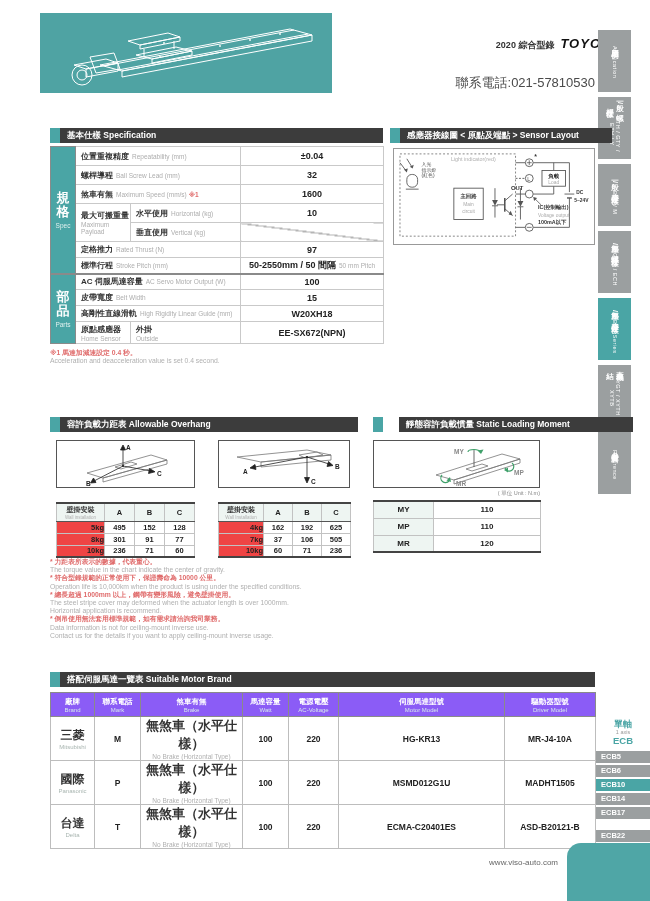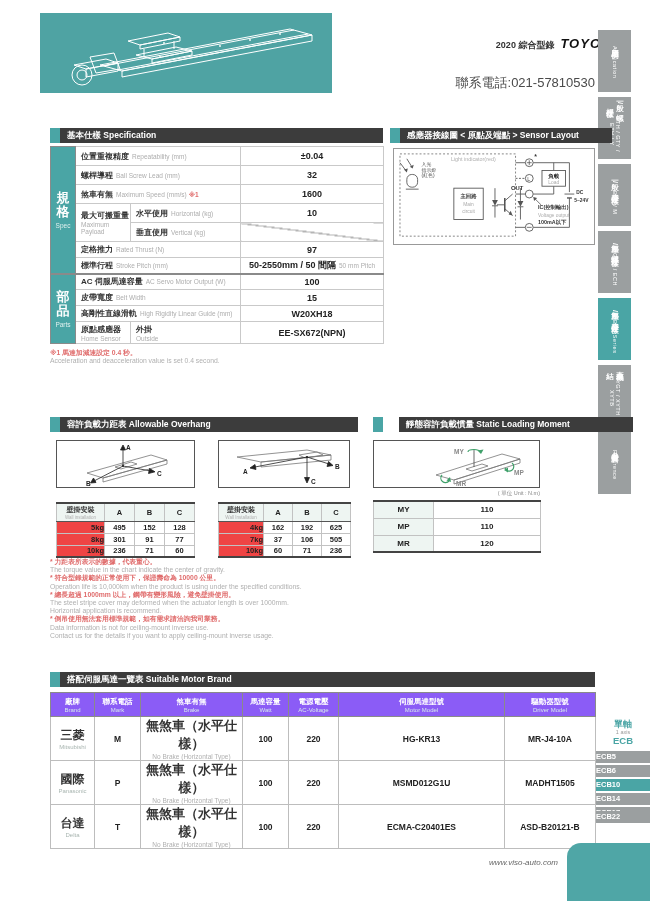--- a/index.html
+++ b/index.html
@@ -6,21 +6,21 @@
   html,body { background:#fff; }
   body {
     width:650px; height:901px; position:relative; overflow:hidden;
     font-family:"Liberation Sans","DejaVu Sans",sans-serif; color:#333;
   }
   
   .hero { position:absolute; left:40px; top:13px; width:292px; height:80px; background:#4FA3A3; }
   .catalog-line { position:absolute; top:36px; right:49px; font-size:9px; font-weight:bold; color:#333; }
   .logo { font-size:13px; font-weight:bold; font-style:italic; letter-spacing:1px; color:#111; margin-left:6px; }
   .phone { position:absolute; top:74px; right:55px; font-size:13px; color:#4a4a4a; }
-  .website { position:absolute; top:858px; right:92px; font-size:8px; color:#666;font-style:italic; }
+  .website { position:absolute; top:858px; right:92px; font-size:8px; color:#666; }
 
   
   .side-tab { position:absolute; left:598px; width:33px; height:62px; background:#9B9FA0;
     writing-mode:vertical-rl; display:flex; justify-content:center; align-items:center; color:#fff; }
   .side-tab .zh { font-size:7.5px; font-weight:bold; text-align:center; letter-spacing:1px; }
   .side-tab .en { font-size:5.5px; text-align:center; letter-spacing:.5px; }
   .side-tab.active { background:#4AA5A5; }
 
   
   .sec-h { position:absolute; height:15px; display:flex; }
@@ -84,21 +84,21 @@
   .brk-zh { display:block; font-size:13px; font-weight:bold; color:#333; }
   .brk-en { display:block; font-size:6.5px; color:#b0b0b0; }
   .mval { font-size:8.5px; font-weight:bold; color:#222; }
 
   
   .ecb-series { position:absolute; left:596px; top:719px; width:54px; text-align:center; line-height:1.15; }
   .ecb-series .szh { font-size:9px; font-weight:bold; color:#4AA5A5; }
   .ecb-series .sen { font-size:5.5px; color:#999; }
   .ecb-series .scode { font-size:9.5px; font-weight:bold; color:#4AA5A5; }
   .ecb-tab { position:absolute; left:596px; width:54px; height:12px; background:#9B9FA0;
-    color:#fff; font-size:7.5px; font-weight:bold; line-height:12px; }
+    color:#fff; font-size:7.5px; font-weight:bold; line-height:12px; padding-left:5px; }
   .ecb-tab.active { background:#4AA5A5; }
   .corner-teal { position:absolute; left:567px; top:843px; width:83px; height:58px; background:#4FA6A6; border-top-left-radius:14px; }
 
   svg text { font-family:"Liberation Sans","DejaVu Sans",sans-serif; }
 </style>
 </head>
 <body>
 
 <div class="hero">
   <svg width="292" height="80" viewBox="0 0 292 80">
@@ -621,16 +621,16 @@
 <div class="ecb-series">
   <div class="szh">單軸</div>
   <div class="sen">1 axis</div>
   <div class="scode">ECB</div>
 </div>
 <div class="ecb-tab" style="top:751px">ECB5</div>
 <div class="ecb-tab" style="top:765px">ECB6</div>
 <div class="ecb-tab active" style="top:779px">ECB10</div>
 <div class="ecb-tab" style="top:793px">ECB14</div>
 <div class="ecb-tab" style="top:807px">ECB17</div>
-<div class="ecb-tab" style="top:811px">ECB22</div>
+<div class="ecb-tab" style="top:830px">ECB22</div>
 
 <div class="website">www.viso-auto.com</div>
 <div class="corner-teal"></div>
 
 </body></html>

